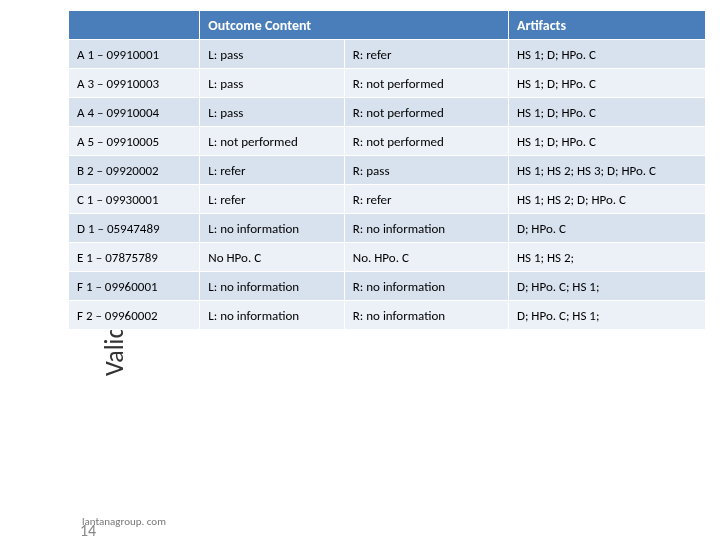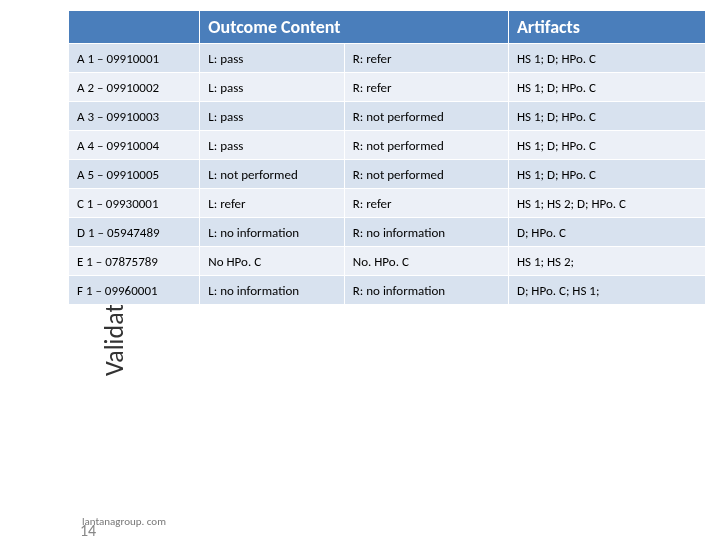--- a/index.html
+++ b/index.html
@@ -33,21 +33,21 @@
     white-space: nowrap;
   }
   col.c1 { width: 20%; }
   col.c2 { width: 22%; }
   col.c3 { width: 25%; }
   col.c4 { width: 30%; }
   thead th {
     background: #4a7ebb;
     color: #fff;
     font-weight: bold;
-    font-size: 18px;
+    font-size: 14px;
   }
   thead th.blank { background: #4a7ebb; }
   tbody tr:nth-child(odd)  td { background: #d8e2ef; }
   tbody tr:nth-child(even) td { background: #ecf0f7; }
   .footer {
     position: absolute;
     left: 82px;
     bottom: 12px;
     font-size: 11px;
     color: #777;
@@ -76,42 +76,42 @@
       </tr>
     </thead>
     <tbody id="tb">
           <tr>
             <td>A 1 – 09910001</td>
             <td>L: pass</td>
             <td>R: refer</td>
             <td>HS 1; D; HPo. C</td>
           </tr>
           <tr>
-            <td>A 2 – 09910002</td>
-            <td>L: pass</td>
-            <td>R: refer</td>
-            <td>HS 1; D; HPo. C</td>
-          </tr>
-          <tr>
             <td>A 3 – 09910003</td>
             <td>L: pass</td>
             <td>R: not performed</td>
             <td>HS 1; D; HPo. C</td>
           </tr>
           <tr>
             <td>A 4 – 09910004</td>
             <td>L: pass</td>
             <td>R: not performed</td>
             <td>HS 1; D; HPo. C</td>
           </tr>
           <tr>
             <td>A 5 – 09910005</td>
             <td>L: not performed</td>
             <td>R: not performed</td>
             <td>HS 1; D; HPo. C</td>
+          </tr>
+          <tr>
+            <td>B 2 – 09920002</td>
+            <td>L: refer</td>
+            <td>R: pass</td>
+            <td>HS 1; HS 2; HS 3; D; HPo. C</td>
           </tr>
           <tr>
             <td>C 1 – 09930001</td>
             <td>L: refer</td>
             <td>R: refer</td>
             <td>HS 1; HS 2; D; HPo. C</td>
           </tr>
           <tr>
             <td>D 1 – 05947489</td>
             <td>L: no information</td>
@@ -123,20 +123,26 @@
             <td>No HPo. C</td>
             <td>No. HPo. C</td>
             <td>HS 1; HS 2;</td>
           </tr>
           <tr>
             <td>F 1 – 09960001</td>
             <td>L: no information</td>
             <td>R: no information</td>
             <td>D; HPo. C; HS 1;</td>
           </tr>
+          <tr>
+            <td>F 2 – 09960002</td>
+            <td>L: no information</td>
+            <td>R: no information</td>
+            <td>D; HPo. C; HS 1;</td>
+          </tr>
         </tbody>
   </table>
 </div>
 
 <div class="footer">
   <span>lantanagroup. com</span>
   <span class="pn">14</span>
 </div>
 
 </div>

